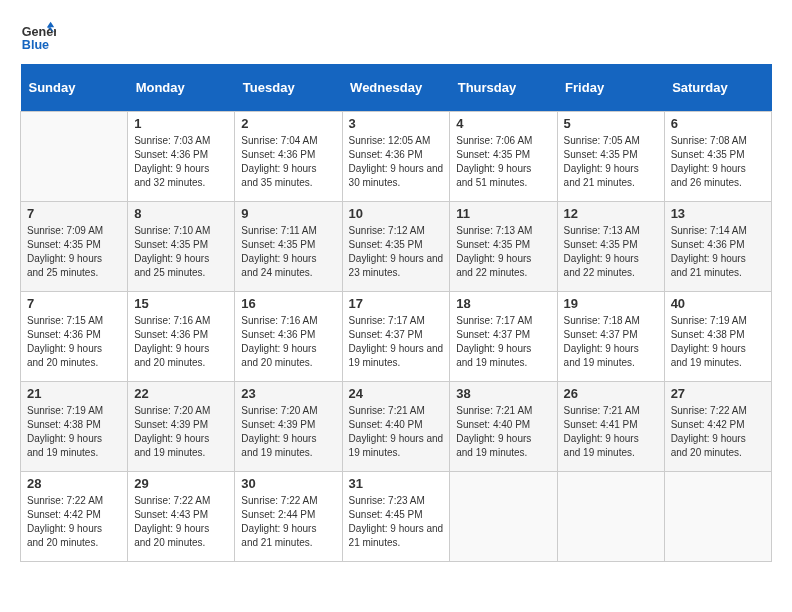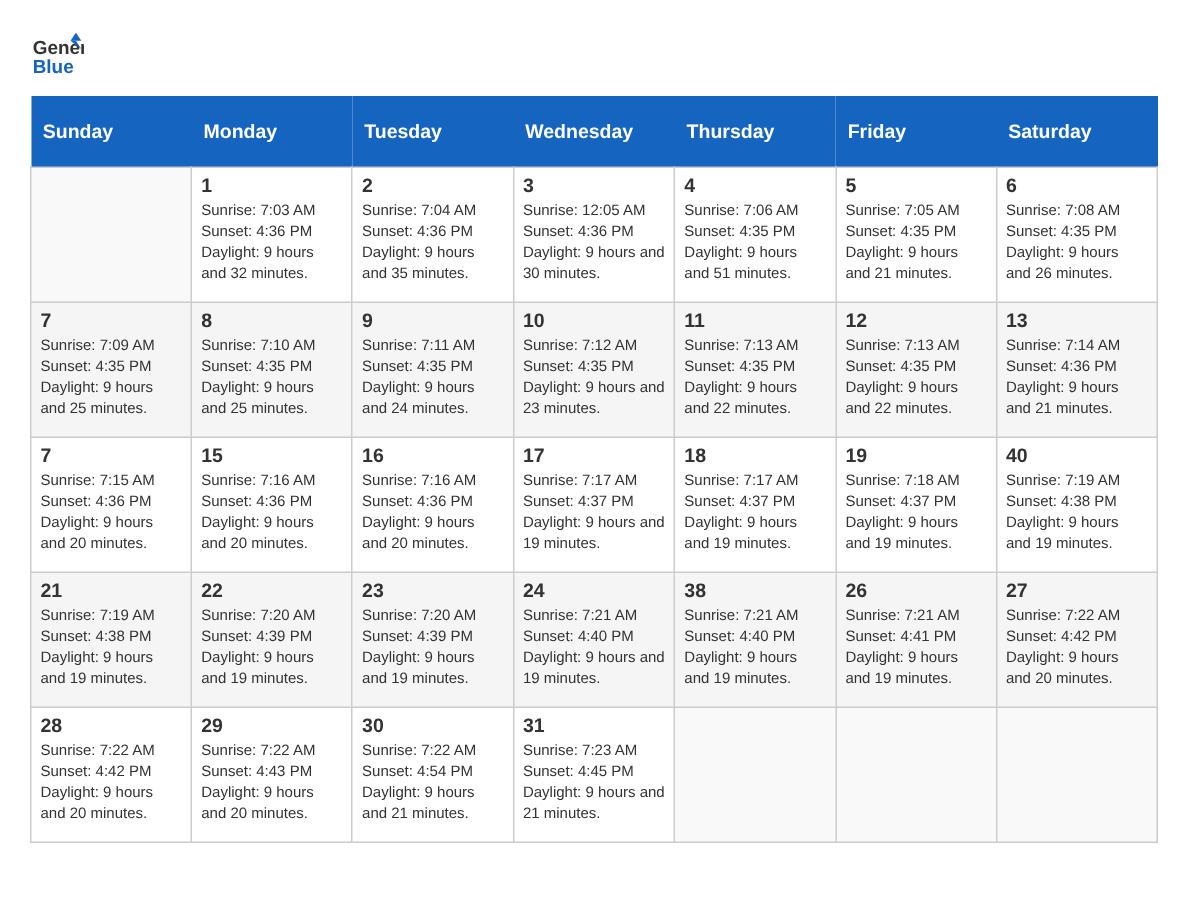--- a/index.html
+++ b/index.html
@@ -351,21 +351,21 @@
         <div class="cell-content">
           <div>Sunrise: 7:22 AM</div>
           <div>Sunset: 4:43 PM</div>
           <div>Daylight: 9 hours and 20 minutes.</div>
         </div>
       </td>
         <td>
         <span class="day-number">30</span>
         <div class="cell-content">
           <div>Sunrise: 7:22 AM</div>
-          <div>Sunset: 4:54 PM</div>
+          <div>Sunset: 2:44 PM</div>
           <div>Daylight: 9 hours and 21 minutes.</div>
         </div>
       </td>
         <td>
         <span class="day-number">31</span>
         <div class="cell-content">
           <div>Sunrise: 7:23 AM</div>
           <div>Sunset: 4:45 PM</div>
           <div>Daylight: 9 hours and 21 minutes.</div>
         </div>

